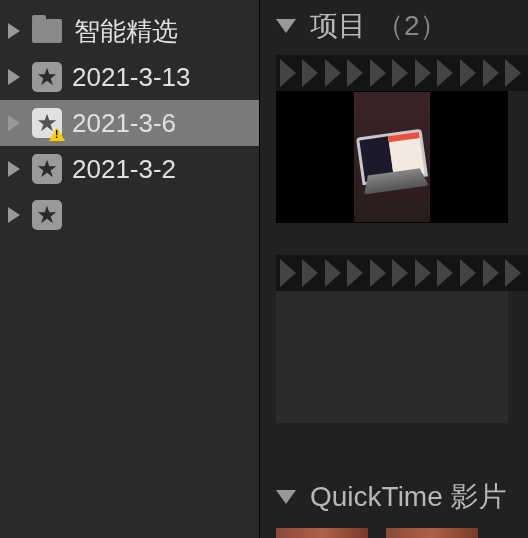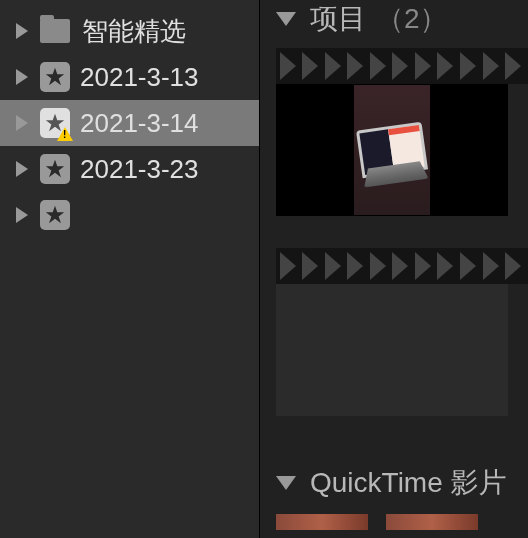--- a/index.html
+++ b/index.html
@@ -17,21 +17,21 @@
     }
     .sidebar {
       width: 259px;
       background: #2a2a2a;
       padding-top: 8px;
     }
     .sidebar-item {
       display: flex;
       align-items: center;
       height: 46px;
-      padding-left: 12px;
+      padding-left: 4px;
       cursor: pointer;
       color: #e0e0e0;
       font-size: 24px;
     }
     .sidebar-item.selected {
       background: #7a7a7a;
     }
     .disclosure {
       width: 0;
       height: 0;
@@ -111,21 +111,21 @@
       border-left: 1px solid #000;
       padding: 0 0 0 16px;
       overflow: hidden;
     }
     .section-header {
       display: flex;
       align-items: center;
       color: #b8b8b8;
       font-size: 28px;
       margin-bottom: 10px;
-      padding-top: 0;
+      padding-top: 7px;
     }
     .section-header.second {
       margin-top: 48px;
     }
     .disclosure-down {
       width: 0;
       height: 0;
       border-left: 10px solid transparent;
       border-right: 10px solid transparent;
       border-top: 14px solid #999;
@@ -242,30 +242,30 @@
     <div class="sidebar-label">2021-3-13</div>
   </div>
   <div class="sidebar-item selected">
     <div class="disclosure"></div>
     <div class="star-icon selected">
       <svg viewBox="0 0 24 24">
           <path d="M12 2l2.5 7h7.5l-6 4.5 2.5 7.5-6.5-5-6.5 5 2.5-7.5-6-4.5h7.5z"></path>
         </svg>
       <div class="warning-badge"></div>
     </div>
-    <div class="sidebar-label">2021-3-14</div>
+    <div class="sidebar-label">2021-3-6</div>
   </div>
   <div class="sidebar-item">
     <div class="disclosure"></div>
     <div class="star-icon">
       <svg viewBox="0 0 24 24">
           <path d="M12 2l2.5 7h7.5l-6 4.5 2.5 7.5-6.5-5-6.5 5 2.5-7.5-6-4.5h7.5z"></path>
         </svg>
     </div>
-    <div class="sidebar-label">2021-3-23</div>
+    <div class="sidebar-label">2021-3-2</div>
   </div>
   <div class="sidebar-item">
     <div class="disclosure"></div>
     <div class="star-icon">
       <svg viewBox="0 0 24 24">
           <path d="M12 2l2.5 7h7.5l-6 4.5 2.5 7.5-6.5-5-6.5 5 2.5-7.5-6-4.5h7.5z"></path>
         </svg>
     </div>
   </div>
 </div>

